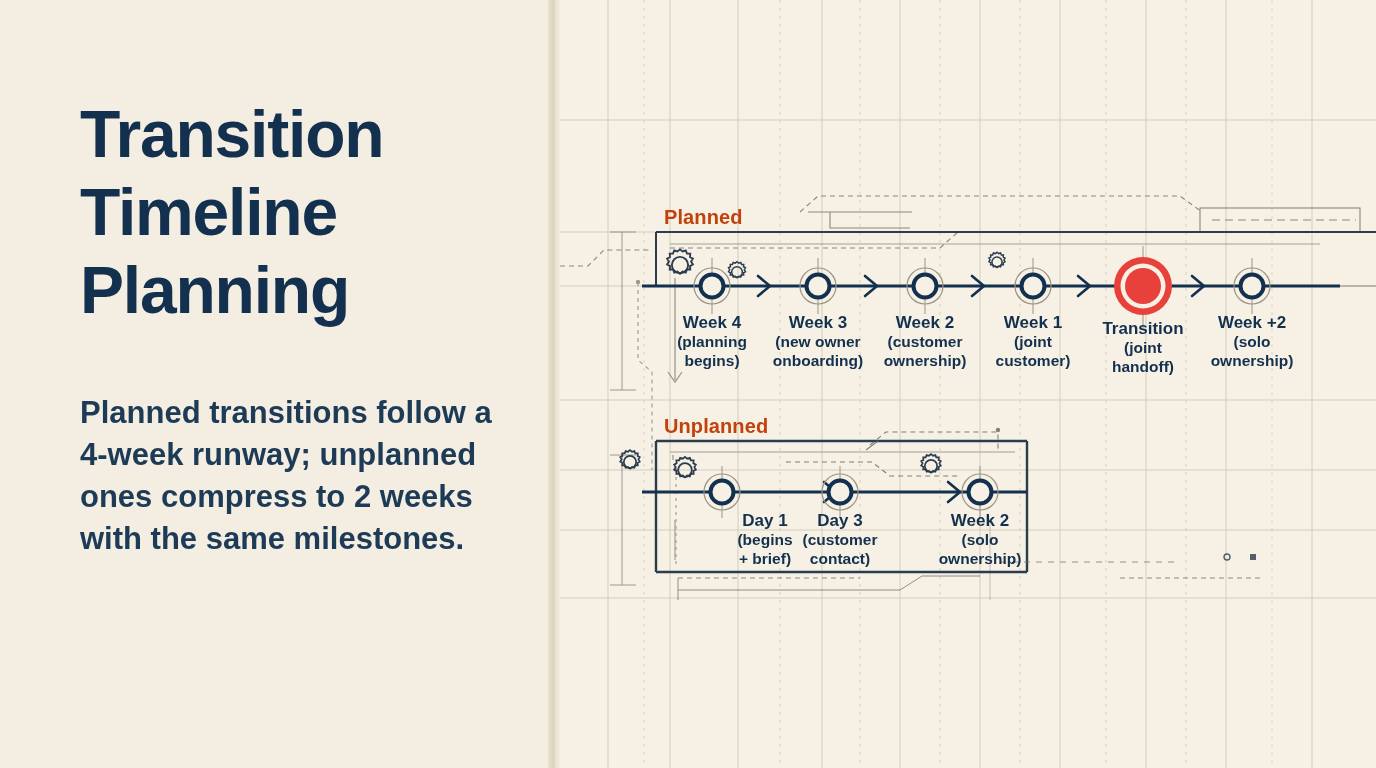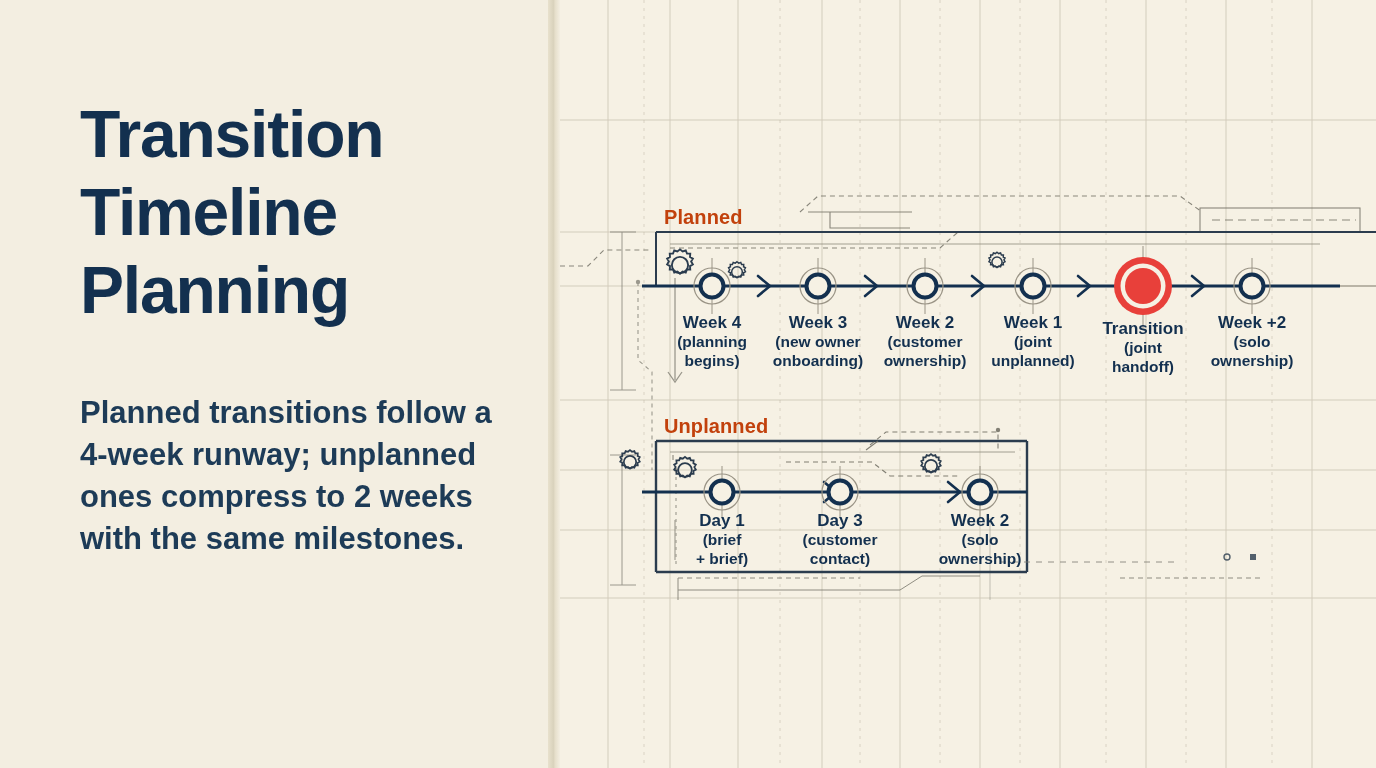--- a/index.html
+++ b/index.html
@@ -346,37 +346,37 @@
       <span class="nl-sub">onboarding)</span>
     </div>
     <div class="node-label" style="left:301px; top:312px;">
       <span class="nl-main">Week 2</span>
       <span class="nl-sub">(customer</span>
       <span class="nl-sub">ownership)</span>
     </div>
     <div class="node-label" style="left:409px; top:312px;">
       <span class="nl-main">Week 1</span>
       <span class="nl-sub">(joint</span>
-      <span class="nl-sub">unplanned)</span>
+      <span class="nl-sub">customer)</span>
     </div>
     <div class="node-label" style="left:519px; top:318px;">
       <span class="nl-main">Transition</span>
       <span class="nl-sub">(joint</span>
       <span class="nl-sub">handoff)</span>
     </div>
     <div class="node-label" style="left:628px; top:312px;">
       <span class="nl-main">Week +2</span>
       <span class="nl-sub">(solo</span>
       <span class="nl-sub">ownership)</span>
     </div>
 
     
-    <div class="node-label" style="left:98px; top:510px;">
+    <div class="node-label" style="left:98px; top:510px;padding-left:43px;">
       <span class="nl-main">Day 1</span>
-      <span class="nl-sub">(brief</span>
+      <span class="nl-sub">(begins</span>
       <span class="nl-sub">+ brief)</span>
     </div>
     <div class="node-label" style="left:216px; top:510px;">
       <span class="nl-main">Day 3</span>
       <span class="nl-sub">(customer</span>
       <span class="nl-sub">contact)</span>
     </div>
     <div class="node-label" style="left:356px; top:510px;">
       <span class="nl-main">Week 2</span>
       <span class="nl-sub">(solo</span>

